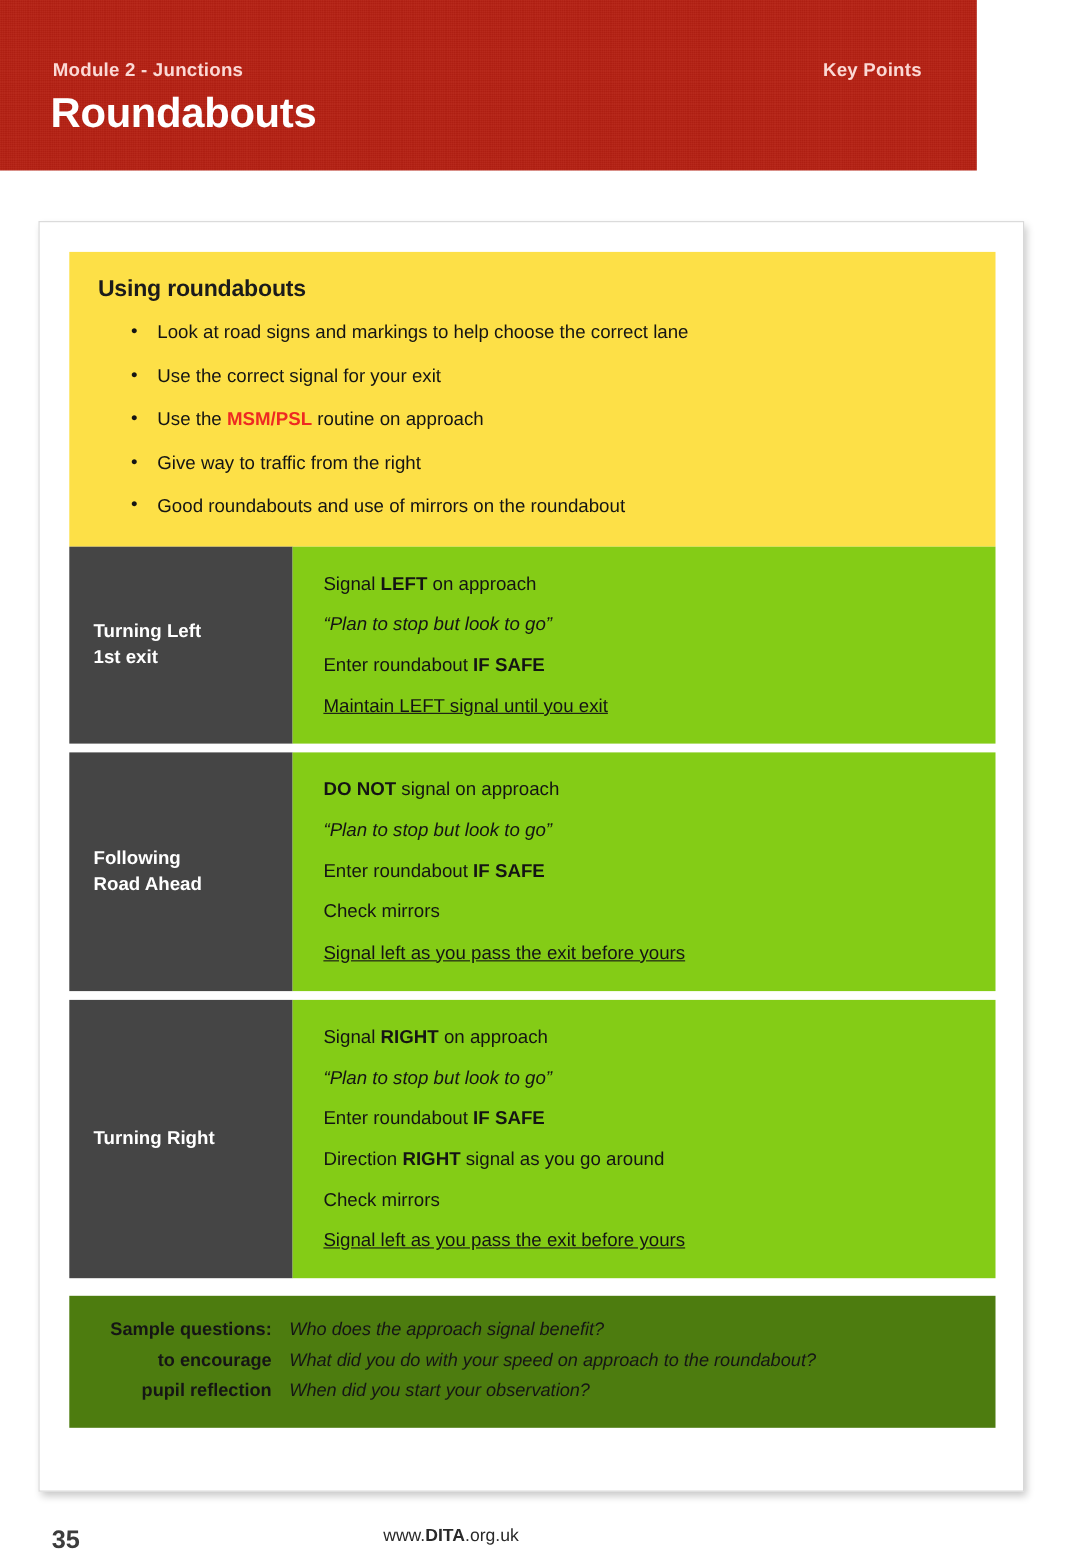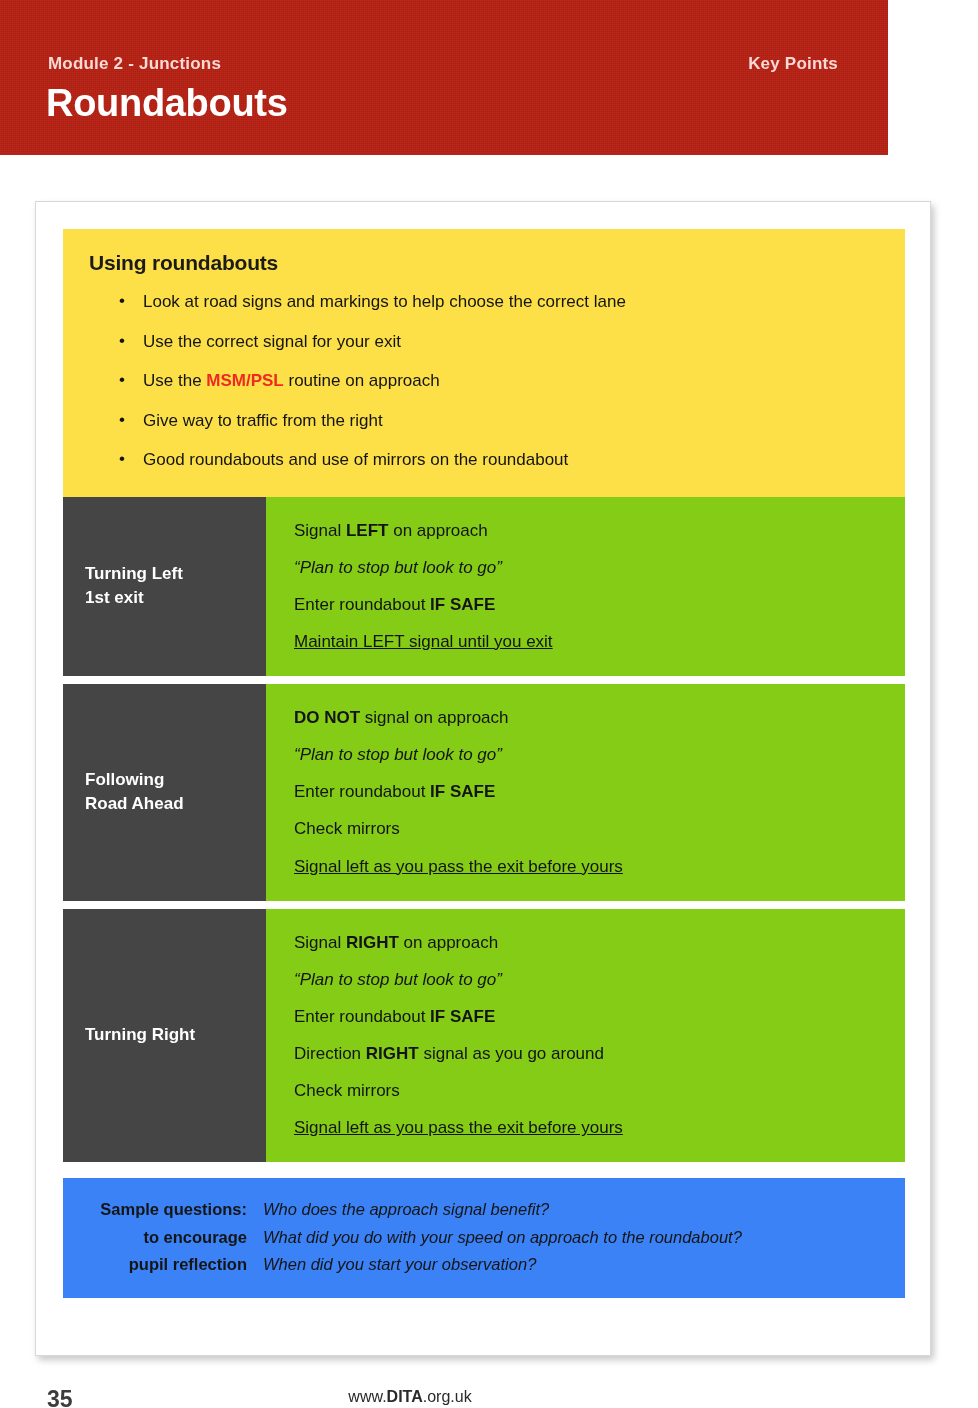--- a/index.html
+++ b/index.html
@@ -163,21 +163,21 @@
     color: #141414;
     padding-bottom: 13px;
   }
   .dbody .ln:last-child { padding-bottom: 0; text-decoration: underline; }
   .dbody .ln.it { font-style: italic; }
   .dbody b { font-weight: bold; }
 
   
   .qbox {
     margin-top: 16px;
-    background: #3b82f6;
+    background: #4d7c0f;
     padding: 18px 20px 20px 20px;
     box-sizing: border-box;
     display: flex;
   }
   .qlabels {
     flex: 0 0 180px;
     text-align: right;
     padding-right: 16px;
     box-sizing: border-box;
   }

